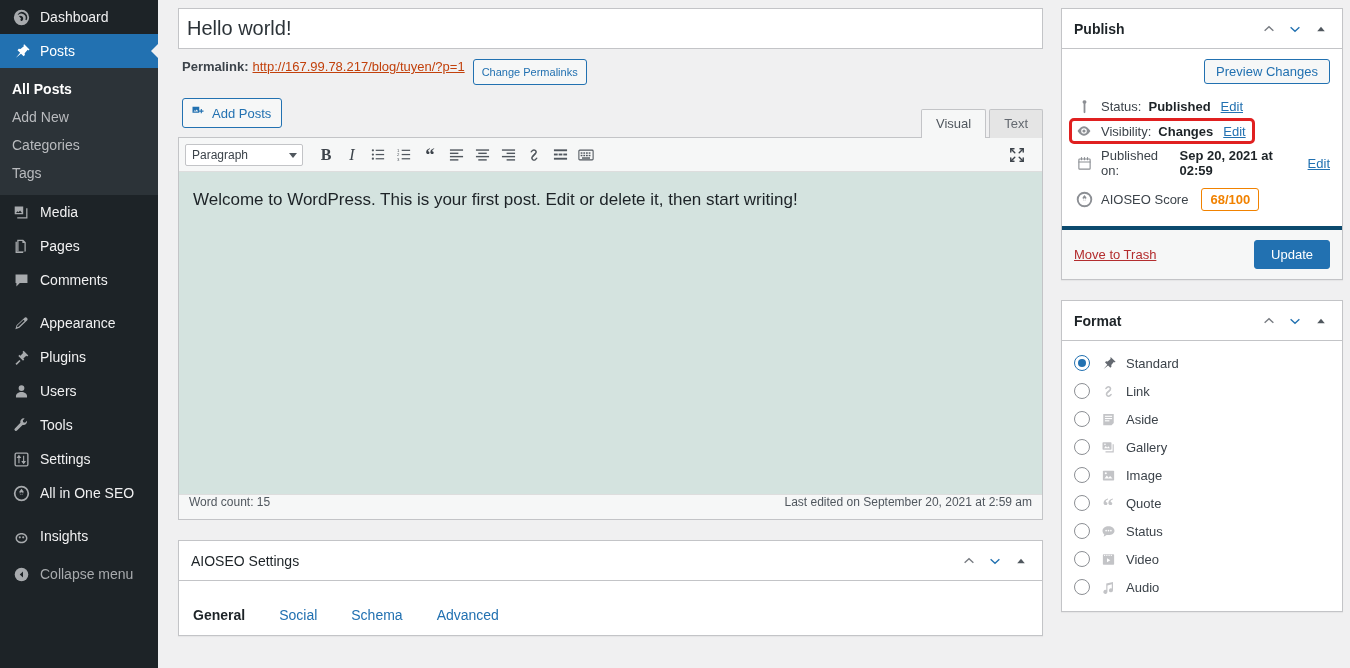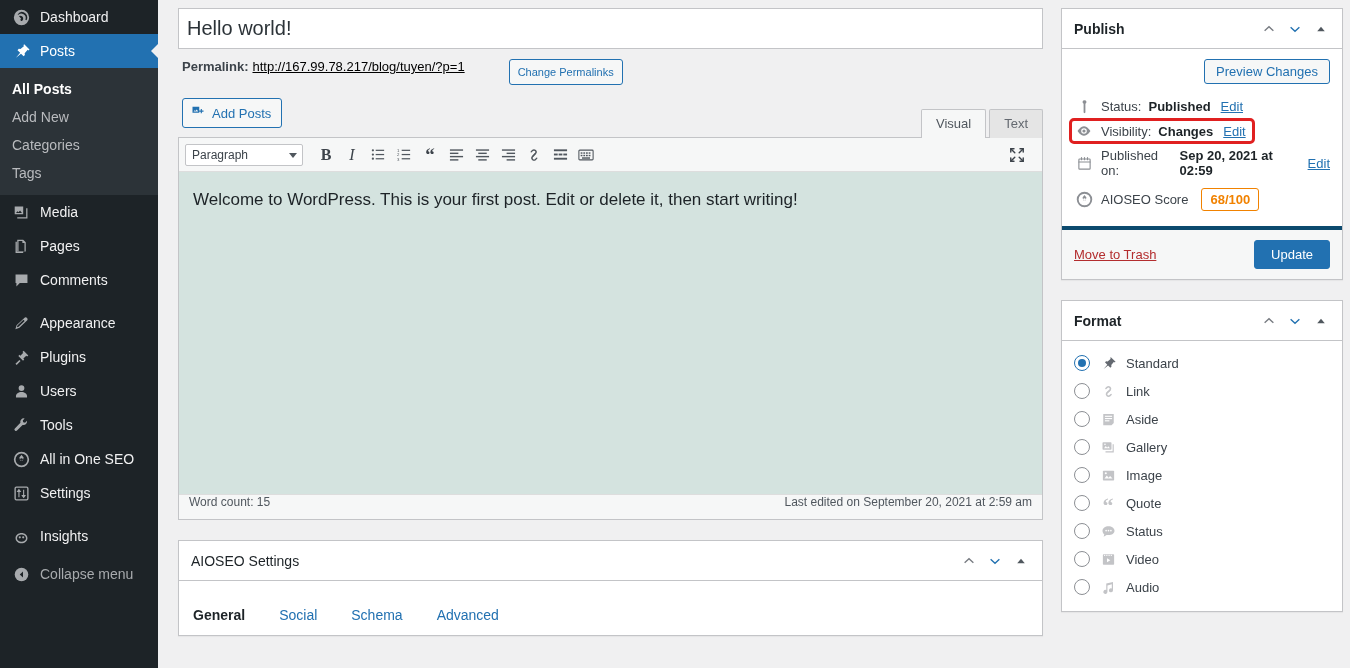--- a/index.html
+++ b/index.html
@@ -97,33 +97,33 @@
   }
   .permalink-row {
     margin: 10px 0 0 4px;
     font-size: 13px;
     color: #3c434a;
     display: flex; gap: 0px;
     height: 26px;
   }
   .permalink-label { font-weight: 600; margin-right: 4px; }
   .permalink-url {
-    color: #000000; text-decoration: underline; cursor: pointer;
+    color: #c2410c; text-decoration: underline; cursor: pointer;
+    margin-right: 8px;
   }
   .btn-small {
     background: #f6f7f7;
     border: 1px solid #2271b1;
     color: #2271b1;
     border-radius: 3px;
     font-size: 11px;
     padding: 3px 8px;
     cursor: pointer;
     line-height: 1.3;
     font-family: "Liberation Sans", sans-serif;
-    margin-left: 44px;
   }
 
   
   .media-row { margin: 13px 0 0 4px; }
   .btn-media {
     display: inline-flex; align-items: center; gap: 6px;
     background: #f6f7f7;
     border: 1px solid #2271b1;
     color: #2271b1;
     border-radius: 3px;
@@ -461,37 +461,37 @@
       <span class="mi-ico">
         <svg width="17" height="17" viewBox="0 0 20 20" fill="currentColor">
           <path d="M16.3 4.3a4 4 0 01-5 5L5 15.6a1.8 1.8 0 11-2.5-2.5l6.2-6.3a4 4 0 015-5L11.5 4l.5 2.2 2.2.5 2.1-2.4z"></path>
         </svg>
       </span>
       <span>Tools</span>
     </div>
 
     <div class="menu-item">
       <span class="mi-ico">
+        <svg width="17" height="17" viewBox="0 0 20 20" fill="currentColor">
+          <rect x="2.5" y="2.5" width="15" height="15" rx="1.5" fill="none" stroke="currentColor" stroke-width="1.6"></rect>
+          <path d="M7 5.5v9M7 5.5l-1.5 2h3L7 5.5zM12.5 14.5v-9M12.5 14.5l1.5-2h-3l1.5 2z" stroke="currentColor" stroke-width="1.3" fill="currentColor"></path>
+        </svg>
+      </span>
+      <span>Settings</span>
+    </div>
+
+    <div class="menu-item">
+      <span class="mi-ico">
         <svg width="17" height="17" viewBox="0 0 20 20" fill="none">
           <circle cx="10" cy="10" r="8" stroke="currentColor" stroke-width="2"></circle>
           <path d="M10 4.5l2.5 3-1 4h-3l-1-4 2.5-3z" fill="currentColor"></path>
           <circle cx="10" cy="10" r="1.6" fill="#1d2327"></circle>
         </svg>
       </span>
       <span>All in One SEO</span>
-    </div>
-
-    <div class="menu-item">
-      <span class="mi-ico">
-        <svg width="17" height="17" viewBox="0 0 20 20" fill="currentColor">
-          <rect x="2.5" y="2.5" width="15" height="15" rx="1.5" fill="none" stroke="currentColor" stroke-width="1.6"></rect>
-          <path d="M7 5.5v9M7 5.5l-1.5 2h3L7 5.5zM12.5 14.5v-9M12.5 14.5l1.5-2h-3l1.5 2z" stroke="currentColor" stroke-width="1.3" fill="currentColor"></path>
-        </svg>
-      </span>
-      <span>Settings</span>
     </div>
 
     <div class="menu-sep"></div>
 
     <div class="menu-item">
       <span class="mi-ico">
         <svg width="17" height="17" viewBox="0 0 20 20" fill="currentColor">
           <path d="M3 12c0-3.3 3.1-6 7-6s7 2.7 7 6-3.1 6-7 6-7-2.7-7-6zm7-4.3c-2.9 0-5.3 1.9-5.3 4.3S7.1 16.3 10 16.3 15.3 14.4 15.3 12 12.9 7.7 10 7.7z"></path>
           <circle cx="8" cy="11" r="1.3"></circle>
           <circle cx="12" cy="11" r="1.3"></circle>

